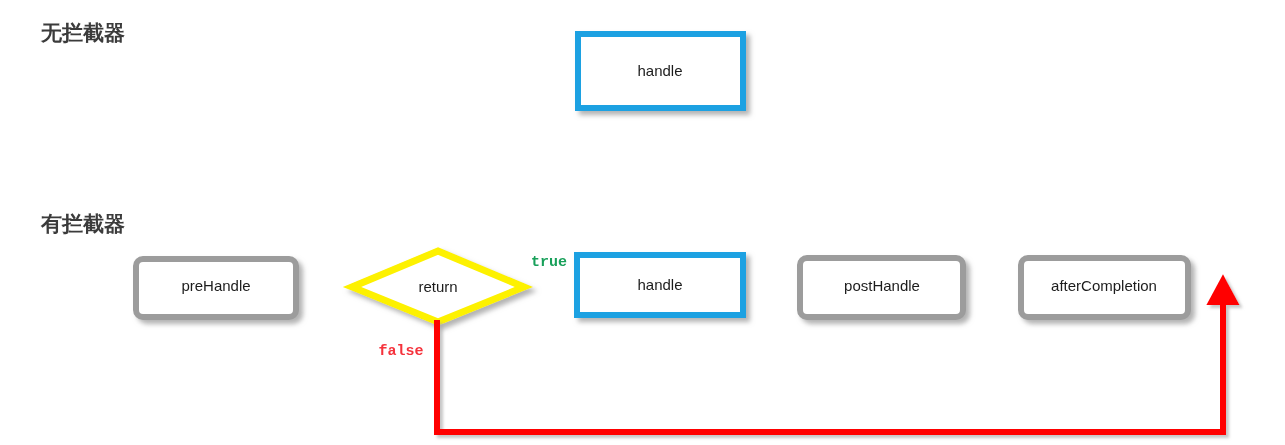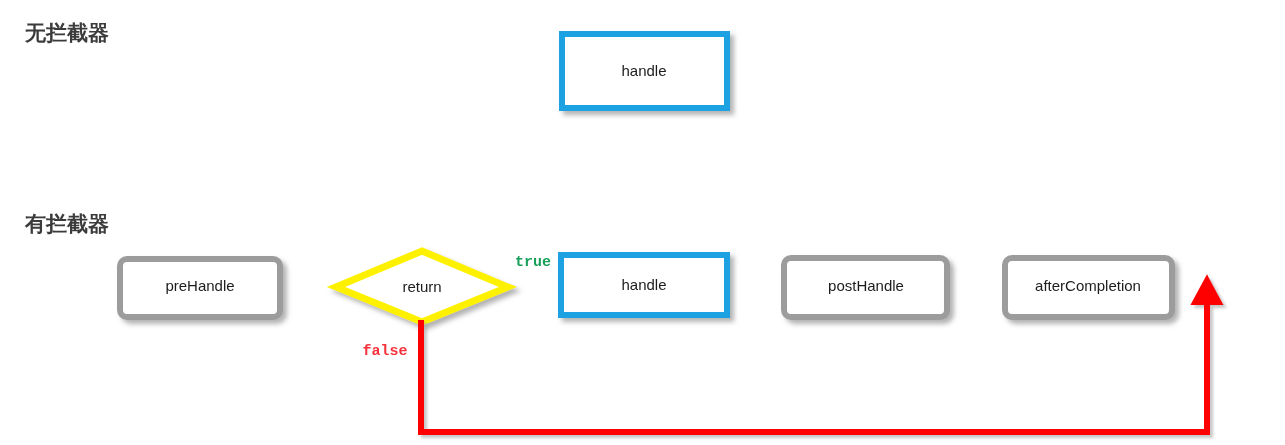--- a/index.html
+++ b/index.html
@@ -9,21 +9,21 @@
   }
   body {
     width: 1285px;
     height: 445px;
     position: relative;
     overflow: hidden;
     font-family: "Liberation Sans", sans-serif;
   }
   #diagram-root {
     position: absolute;
-    left: 0;
+    left: 16px;
     top: 0;
     width: 1119px;
     height: 445px;
     text-align: right;
   }
   svg#flow-svg {
     display: block;
     width: 1285px;
     height: 445px;
   }

